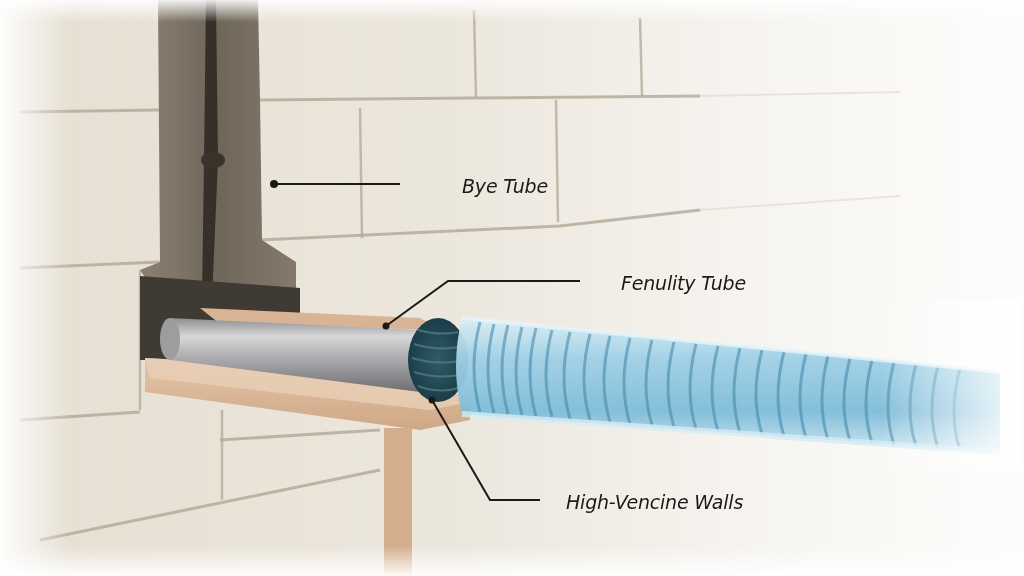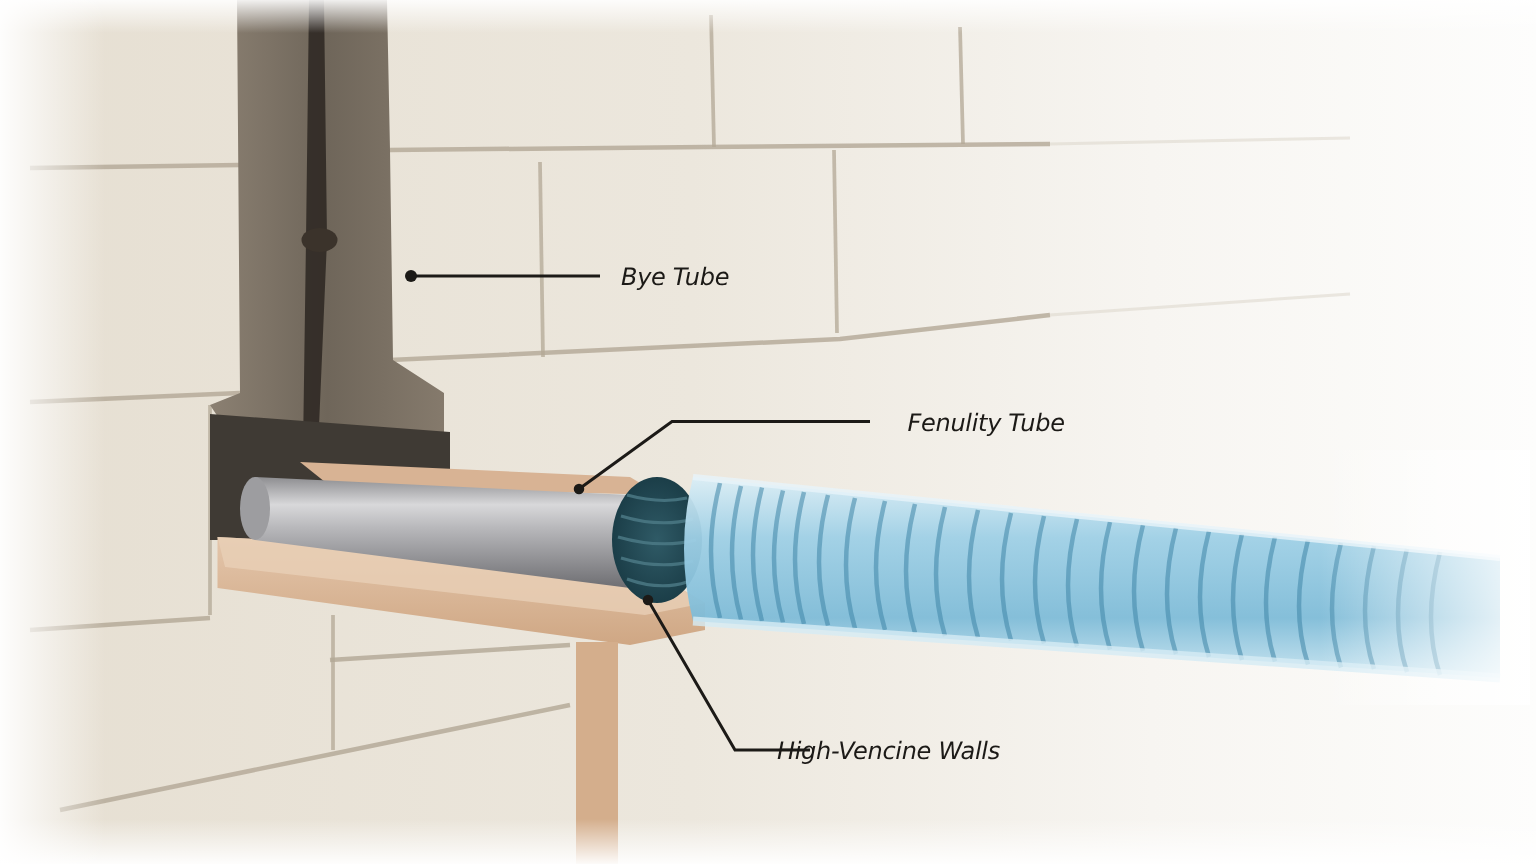--- a/index.html
+++ b/index.html
@@ -3,24 +3,25 @@
 <meta charset="utf-8">
 <style>
   html, body { margin: 0; padding: 0; }
   body { width: 1024px; height: 576px; overflow: hidden; background: #ffffff; }
   .stage { position: relative; width: 1024px; height: 576px; overflow: hidden; background: #fbfaf7; }
   svg.scene { position: absolute; left: 0; top: 0; }
   .label {
     position: absolute;
     font-family: "DejaVu Sans", sans-serif;
     font-style: italic;
-    font-size: 16px;
+    font-size: 19px;
     color: #1c1a17;
     white-space: nowrap;
     letter-spacing: -0.2px;
+    margin-left: 48px;
   }
   .vignette {
     position: absolute; inset: 0; pointer-events: none;
     background:
       linear-gradient(to right, rgba(255,255,255,0.95) 0px, rgba(255,255,255,0.0) 70px),
       linear-gradient(to bottom, rgba(255,255,255,0.9) 0px, rgba(255,255,255,0.0) 22px),
       linear-gradient(to top, rgba(255,255,255,0.95) 0px, rgba(255,255,255,0.0) 30px);
   }
 </style>
 </head>
@@ -157,15 +158,15 @@
     <g fill="#1c1a17">
       <circle cx="274" cy="184" r="4"></circle>
       <circle cx="386" cy="326" r="3.5"></circle>
       <circle cx="432" cy="400" r="3.5"></circle>
     </g>
   </svg>
 
   <div class="vignette"></div>
 
   <div class="label" style="left:414px; top:175px;">Bye Tube</div>
-  <div class="label" style="left:605px; top:272px;">Fenulity Tube</div>
+  <div class="label" style="left:573px; top:272px;">Fenulity Tube</div>
   <div class="label" style="left:518px; top:491px;">High-Vencine Walls</div>
 </div>
 
 </body></html>

